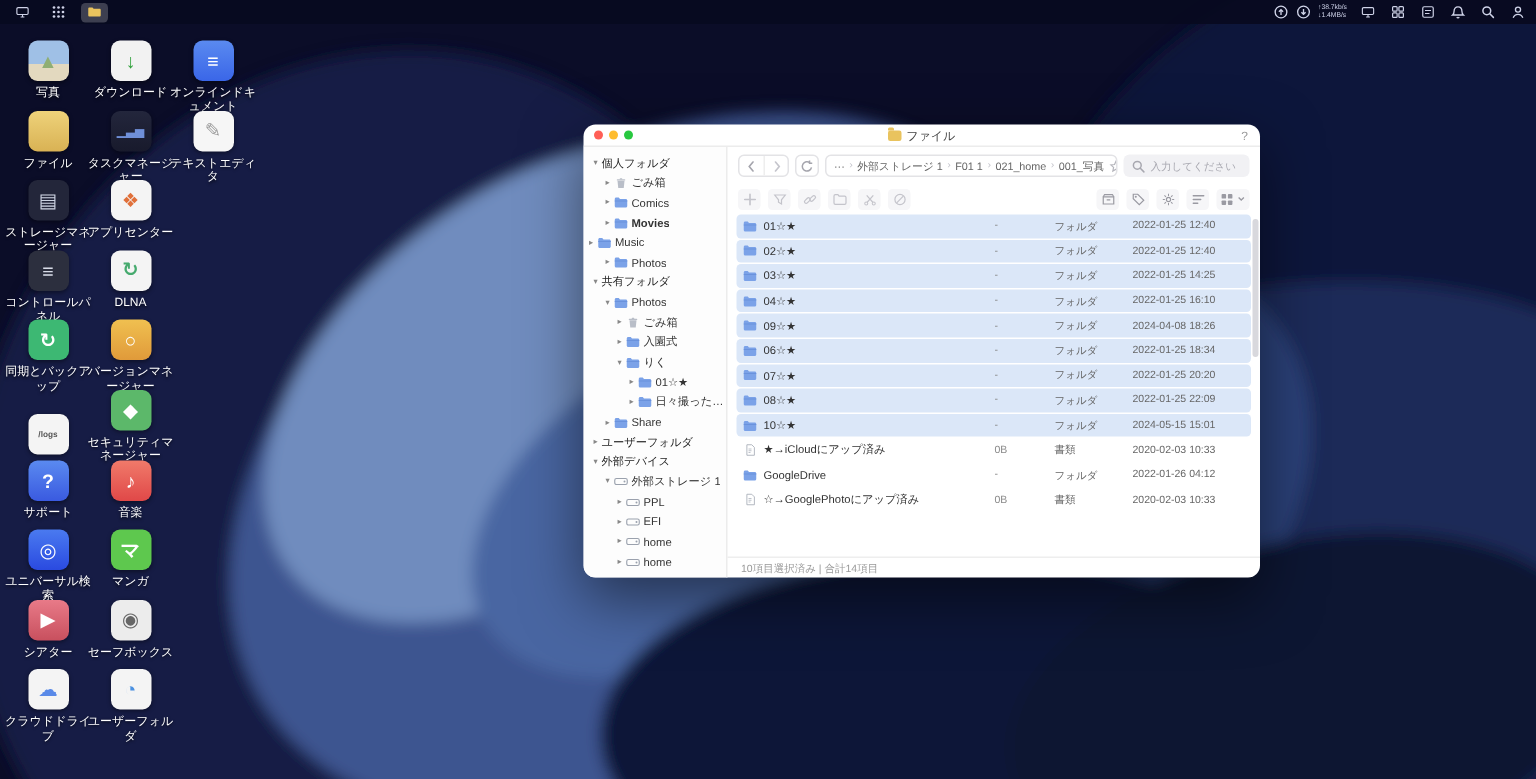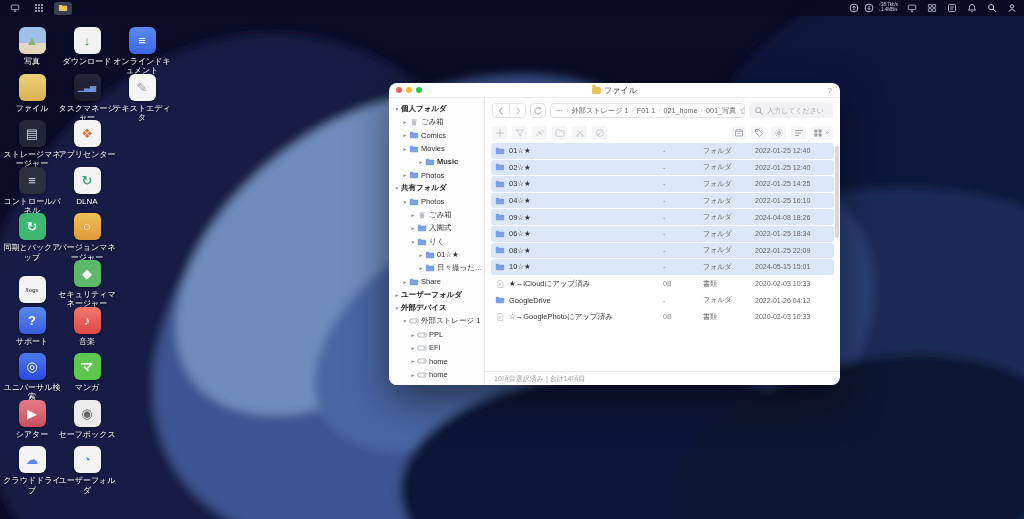--- a/index.html
+++ b/index.html
@@ -45,21 +45,21 @@
   .t-help { position:absolute; right:8px; font-size:8px; color:#999; }
 
   .win-body { flex:1; display:flex; min-height:0; }
 
   
   .sidebar { width:96px; flex:none; border-right:1px solid #ececec; padding-top:4px; overflow:hidden; background:#fdfdfd; }
   .sb-row { display:flex; align-items:center; height:13.3px; font-size:7.5px; color:#333; white-space:nowrap; }
   .sb-arrow { width:8px; flex:none; font-size:5.5px; color:#888; text-align:center; }
   .sb-ico { width:10px; flex:none; margin-right:2px; display:flex; align-items:center; }
   .sb-label { overflow:hidden; text-overflow:ellipsis; }
-  .sb-row.bold .sb-label { font-weight:bold; color:#222; }
+  .sb-row.bold .sb-label { font-weight:normal; color:#222; }
 
   
   .content { flex:1; display:flex; flex-direction:column; min-width:0; position:relative; }
   .nav-row { height:25px; flex:none; display:flex; align-items:center; gap:4px; padding:0 7px; }
   .btn-group { display:flex; border:1px solid #e3e3e6; border-radius:4px; height:15px; overflow:hidden; }
   .btn-group .nav-btn { width:16px; display:flex; align-items:center; justify-content:center; }
   .btn-group .nav-btn + .nav-btn { border-left:1px solid #eee; }
   .icon-btn { width:16px; height:15px; border:1px solid #e3e3e6; border-radius:4px; display:flex; align-items:center; justify-content:center; background:#fff; }
   .breadcrumb { flex:1; height:15px; border:1px solid #e3e3e6; border-radius:4px; display:flex; align-items:center;
                 padding:0 5px; gap:3px; min-width:0; overflow:hidden; }
@@ -337,31 +337,31 @@
         <div class="sb-row" style="padding-left: 12px;">
           <span class="sb-arrow">▸</span>
           <span class="sb-ico">
             <svg width="10" height="10" viewBox="0 0 12 10">
               <path d="M1 2.2C1 1.5 1.5 1 2.2 1h2l1 1.2h4.6c.7 0 1.2.5 1.2 1.2v4.4c0 .7-.5 1.2-1.2 1.2H2.2C1.5 9 1 8.5 1 7.8z" fill="#7ba2e8"></path>
               <path d="M1 3.4h10v.8H1z" fill="#6a92dc"></path>
             </svg>
           </span>
           <span class="sb-label">Comics</span>
         </div>
-        <div class="sb-row" style="padding-left: 12px;">
+        <div class="sb-row" style="padding-left: 12px; font-weight: bold;">
           <span class="sb-arrow">▸</span>
           <span class="sb-ico">
             <svg width="10" height="10" viewBox="0 0 12 10">
               <path d="M1 2.2C1 1.5 1.5 1 2.2 1h2l1 1.2h4.6c.7 0 1.2.5 1.2 1.2v4.4c0 .7-.5 1.2-1.2 1.2H2.2C1.5 9 1 8.5 1 7.8z" fill="#7ba2e8"></path>
               <path d="M1 3.4h10v.8H1z" fill="#6a92dc"></path>
             </svg>
           </span>
           <span class="sb-label">Movies</span>
         </div>
-        <div class="sb-row" style="padding-left: 28px; font-weight: bold;">
+        <div class="sb-row" style="padding-left: 1px;">
           <span class="sb-arrow">▸</span>
           <span class="sb-ico">
             <svg width="10" height="10" viewBox="0 0 12 10">
               <path d="M1 2.2C1 1.5 1.5 1 2.2 1h2l1 1.2h4.6c.7 0 1.2.5 1.2 1.2v4.4c0 .7-.5 1.2-1.2 1.2H2.2C1.5 9 1 8.5 1 7.8z" fill="#7ba2e8"></path>
               <path d="M1 3.4h10v.8H1z" fill="#6a92dc"></path>
             </svg>
           </span>
           <span class="sb-label">Music</span>
         </div>
         <div class="sb-row" style="padding-left: 12px;">
@@ -731,20 +731,35 @@
             <span class="fr-menu"></span>
           </div>
           <div class="frow sel">
             <span class="fr-name">
               <span style="display: flex;">
                 <svg width="10" height="10" viewBox="0 0 12 10">
                   <path d="M1 2.2C1 1.5 1.5 1 2.2 1h2l1 1.2h4.6c.7 0 1.2.5 1.2 1.2v4.4c0 .7-.5 1.2-1.2 1.2H2.2C1.5 9 1 8.5 1 7.8z" fill="#7ba2e8"></path>
                   <path d="M1 3.4h10v.8H1z" fill="#6a92dc"></path>
                 </svg>
               </span>
+              <span class="nm">07☆★</span>
+            </span>
+            <span class="fr-size">-</span>
+            <span class="fr-type">フォルダ</span>
+            <span class="fr-date">2022-01-25 20:20</span>
+            <span class="fr-menu"></span>
+          </div>
+          <div class="frow sel">
+            <span class="fr-name">
+              <span style="display: flex;">
+                <svg width="10" height="10" viewBox="0 0 12 10">
+                  <path d="M1 2.2C1 1.5 1.5 1 2.2 1h2l1 1.2h4.6c.7 0 1.2.5 1.2 1.2v4.4c0 .7-.5 1.2-1.2 1.2H2.2C1.5 9 1 8.5 1 7.8z" fill="#7ba2e8"></path>
+                  <path d="M1 3.4h10v.8H1z" fill="#6a92dc"></path>
+                </svg>
+              </span>
               <span class="nm">08☆★</span>
             </span>
             <span class="fr-size">-</span>
             <span class="fr-type">フォルダ</span>
             <span class="fr-date">2022-01-25 22:09</span>
             <span class="fr-menu"></span>
           </div>
           <div class="frow sel">
             <span class="fr-name">
               <span style="display: flex;">

